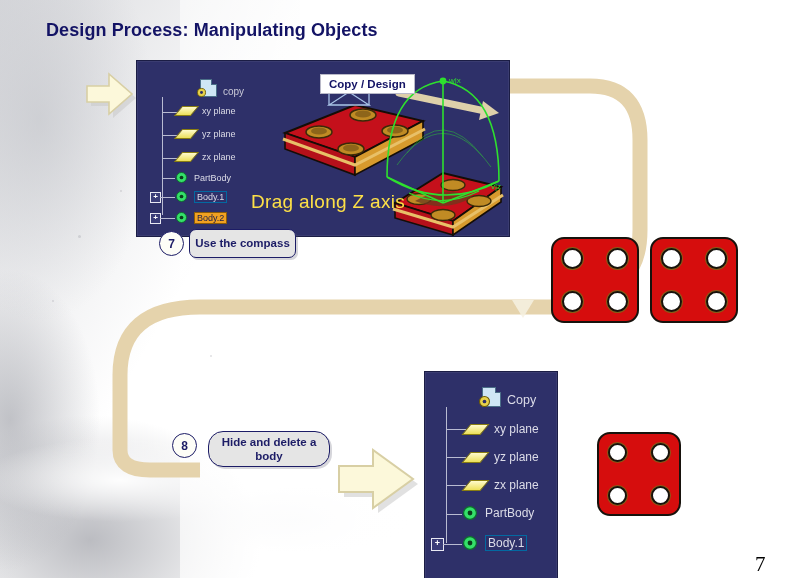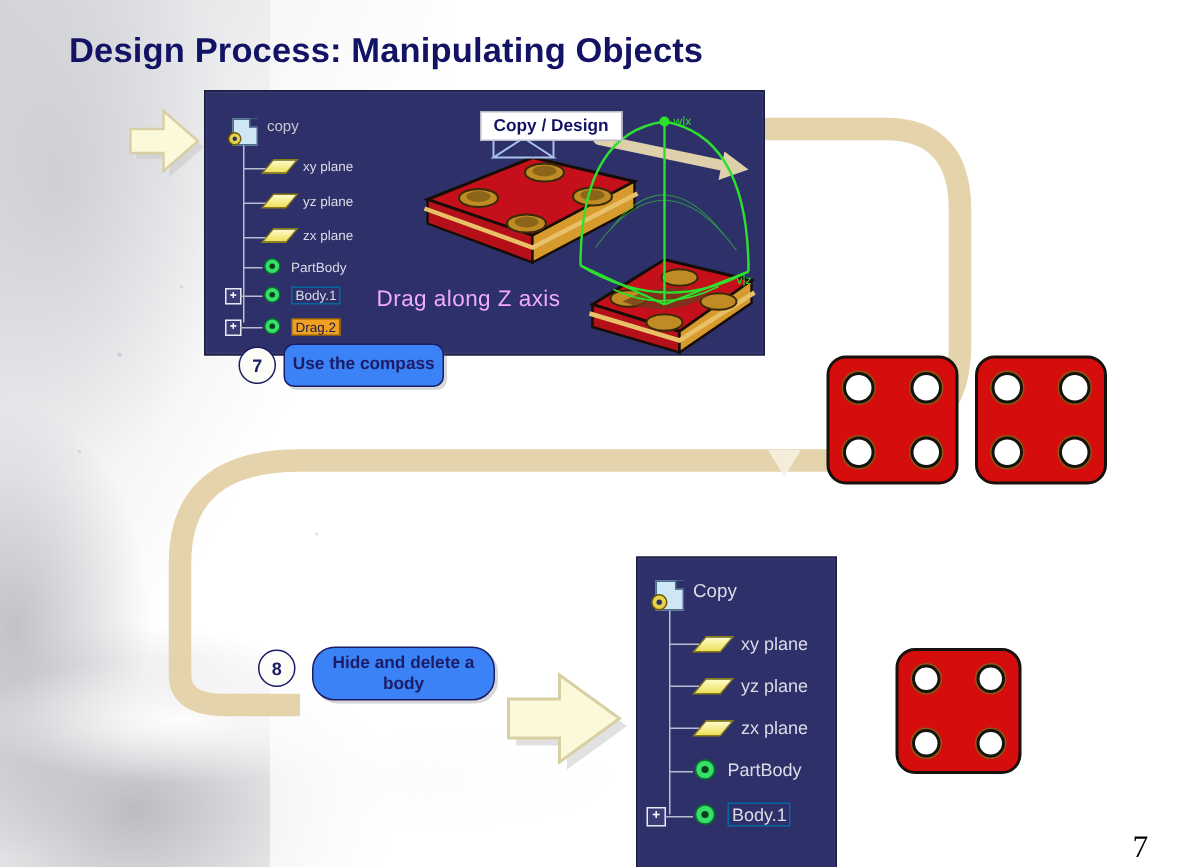--- a/index.html
+++ b/index.html
@@ -27,38 +27,38 @@
   }
   .bg-haze{
     position:absolute;right:0;top:0;width:620px;height:578px;
     background:linear-gradient(100deg, rgba(255,255,255,.55) 0%, rgba(255,255,255,.95) 38%, #ffffff 70%);
   }
   .bg-speck{position:absolute;background:rgba(160,162,170,.35);border-radius:50%;}
 
   
   #title{
     position:absolute;left:46px;top:20px;
-    font-size:23px;font-weight:bold;color:#131365;
+    font-size:18px;font-weight:bold;color:#131365;
     letter-spacing:.1px;white-space:nowrap;
   }
 
   
   #flow{position:absolute;left:0;top:0;width:800px;height:578px;pointer-events:none;}
 
   
   .catia-panel{
     position:absolute;background:#2e3069;border:1px solid #1b1d45;
     box-shadow:0 0 0 1px rgba(255,255,255,.06) inset;
   }
   #panel-top{left:136px;top:60px;width:372px;height:175px;}
   #panel-bottom{left:424px;top:371px;width:132px;height:207px;}
 
   
   .tree{position:absolute;}
-  .tree-root{position:absolute;display:flex;align-items:flex-start;gap:6px;}
+  .tree-root{position:absolute;display:flex;align-items:flex-end;gap:6px;margin-left:45px;}
   .tree-node{position:absolute;display:flex;align-items:center;}
   .tree-label{color:#dcdce8;white-space:nowrap;}
   .tree-vline{position:absolute;background:#b9bbd2;width:1px;}
   .tree-hline{position:absolute;background:#b9bbd2;height:1px;}
   .plus-box{
     position:absolute;width:9px;height:9px;border:1px solid #e8e8f2;
     background:#3a3c78;color:#ffffff;font-size:8px;line-height:7px;
     text-align:center;font-weight:bold;
   }
   .ic{display:inline-block;position:relative;}
@@ -69,38 +69,38 @@
   
   .ic-plane{width:15px;height:8px;background:linear-gradient(#fffbcc,#ece05a);border:1px solid #8a7e12;transform:skewX(-40deg);}
   
   .ic-gear{width:13px;height:13px;}
 
   .hl-box{background:#f0a122;color:#20214a;border:1px solid #8c5c08;padding:0 2px;}
   .sel-box{border:1px solid #0369a1;padding:0 2px;}
 
   
   #drag-label{
-    position:absolute;left:250px;top:190px;color:#f0abfc;
-    font-size:15px;letter-spacing:.3px;
+    position:absolute;left:250px;top:190px;color:#fde047;
+    font-size:19px;letter-spacing:.3px;
   }
   #copy-paste-chip{
     position:absolute;left:320px;top:74px;background:#ffffff;
     color:#131365;font-weight:bold;font-size:11.5px;
     padding:3px 8px;border:1px solid #b9b9c8;white-space:nowrap;
   }
 
   
   .step-num{
     position:absolute;width:23px;height:23px;border-radius:50%;
     border:1.6px solid #1c1c66;background:#fdfdf7;color:#1c1c66;
     font-size:12px;font-weight:bold;display:flex;align-items:center;
     justify-content:center;z-index:6;
   }
   .callout{
-    position:absolute;background:#3b82f6;border:1.8px solid #1c1c66;
+    position:absolute;background:#e5e5e5;border:1.8px solid #1c1c66;
     border-radius:7px;color:#1c1c66;font-weight:bold;font-size:11.5px;
     display:flex;align-items:center;justify-content:center;text-align:center;
     line-height:1.25;z-index:6;box-shadow:2px 2px 0 rgba(90,90,110,.25);
   }
   #callout7{left:189px;top:229px;width:105px;height:27px;}
   #callout8{left:208px;top:431px;width:112px;height:34px;padding:0 4px;border-radius:15px;}
   #step7{left:159px;top:231px;}
   #step8{left:172px;top:433px;}
 
   
@@ -223,21 +223,21 @@
         <span class="tree-label sel-box" style="font-size:9px;margin-left:6px;">Body.1</span>
       </div>
 
       <div class="plus-box" style="left:13px;top:152px;">+</div>
       <div class="tree-hline" style="left:23px;top:157px;width:15px;"></div>
       <div class="tree-node" style="left:38px;top:150px;">
         <svg class="ic ic-gear" viewBox="0 0 14 14">
           <circle cx="7" cy="7" r="5.4" fill="#35e06a" stroke="#0c6e2c" stroke-width="1"></circle>
           <circle cx="7" cy="7" r="2" fill="#0b3f1c"></circle>
         </svg>
-        <span class="tree-label hl-box" style="font-size:9px;margin-left:6px;">Drag.2</span>
+        <span class="tree-label hl-box" style="font-size:9px;margin-left:6px;">Body.2</span>
       </div>
     </div>
 
     <svg style="position:absolute;left:110px;top:0;width:262px;height:175px;" viewBox="0 0 262 175">
 
       <g>
         <path d="M38 72 L108 44 L176 60 L108 96 Z" fill="#c5101b" stroke="#150d06" stroke-width="2"></path>
         <path d="M38 72 L38 88 L108 114 L108 96 Z" fill="#b4101a" stroke="#150d06" stroke-width="1.6"></path>
         <path d="M108 96 L108 114 L176 78 L176 60 Z" fill="#d79a2d" stroke="#150d06" stroke-width="1.6"></path>
         <path d="M36 78 L108 104 L178 68" fill="none" stroke="#e8c068" stroke-width="3"></path>

